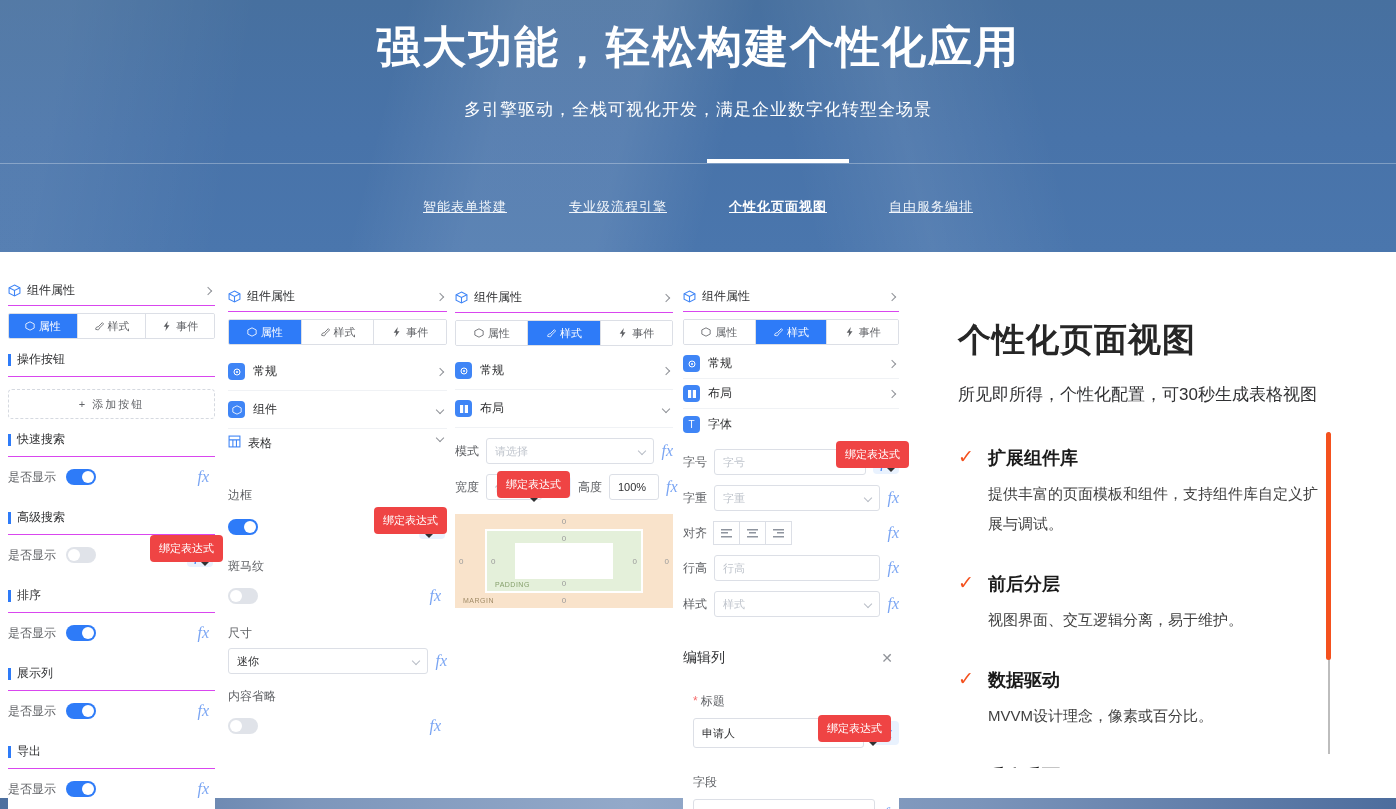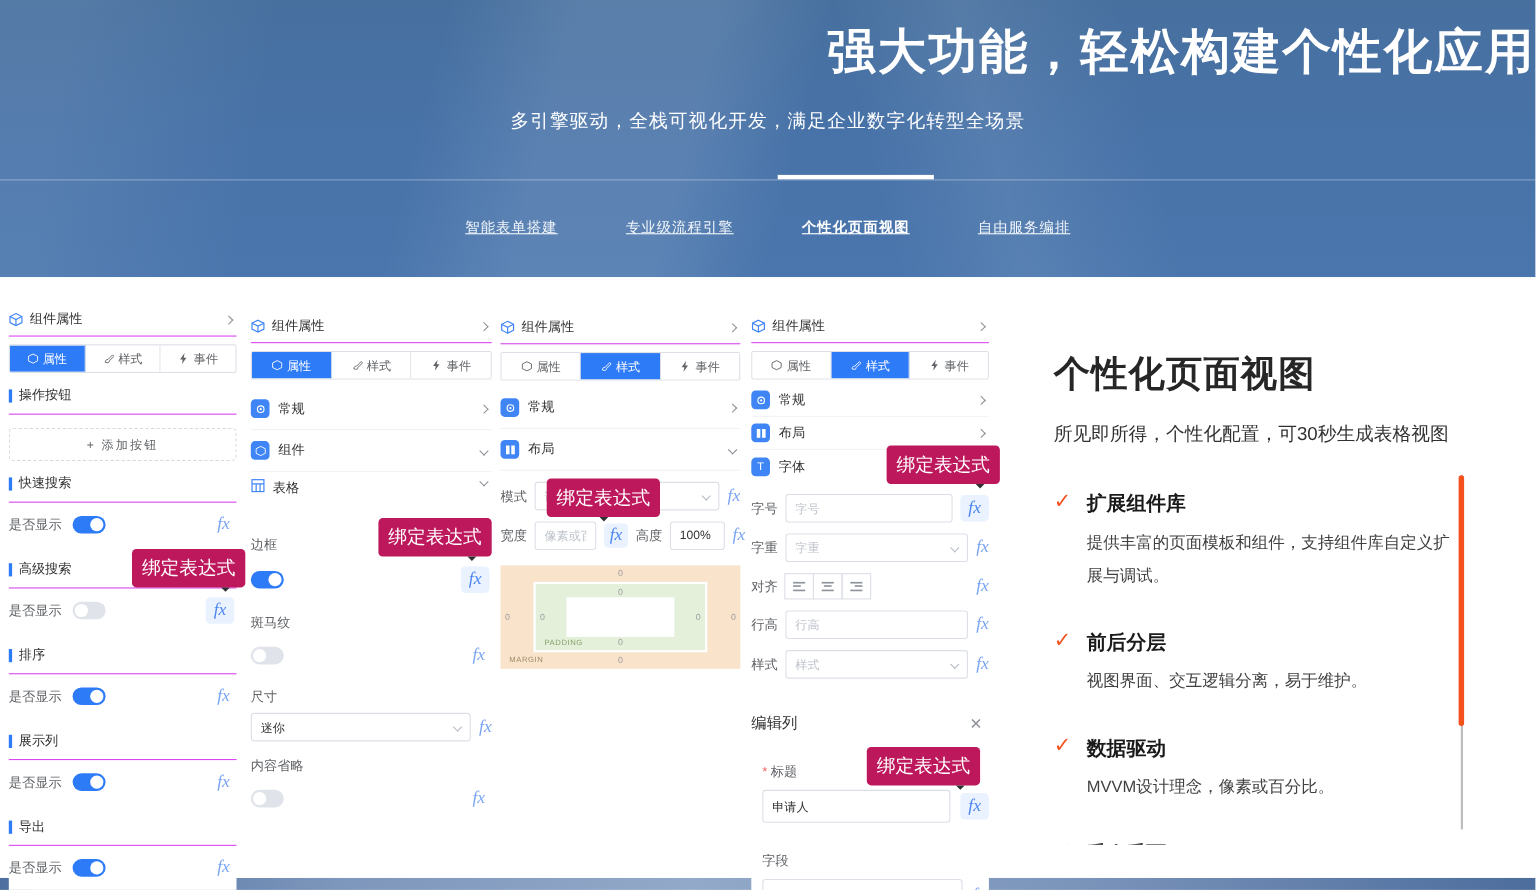--- a/index.html
+++ b/index.html
@@ -7,21 +7,21 @@
     font-family:"Liberation Sans","DejaVu Sans",sans-serif; }
 
   
   .hero { position:relative; width:100%; height:252px; color:#fff;
     background:
       linear-gradient(104deg, rgba(255,255,255,0) 28%, rgba(255,255,255,.10) 36%, rgba(255,255,255,.10) 45%, rgba(255,255,255,0) 52%),
       linear-gradient(76deg, rgba(255,255,255,0) 56%, rgba(255,255,255,.08) 64%, rgba(255,255,255,0) 74%),
       linear-gradient(100deg, rgba(255,255,255,.07) 5%, rgba(255,255,255,0) 18%),
       linear-gradient(180deg, #47709f 0%, #4873a9 55%, #4a76ad 100%);
   }
-  .hero-title { position:absolute; top:18px; width:100%; text-align:right;
+  .hero-title { position:absolute; top:18px; width:100%; text-align:center;
     font-size:44px; font-weight:bold; letter-spacing:2px; }
   .hero-sub { position:absolute; top:98px; width:100%; text-align:center;
     font-size:17px; letter-spacing:1px; }
   .hero-sep { position:absolute; top:163px; left:0; width:100%; height:0;
     border-top:1px solid rgba(255,255,255,.30); }
   .nav { position:absolute; top:196px; left:0; width:100%;
     display:flex; justify-content:center; gap:54px; }
   .tab { position:relative; font-size:13px; color:#f2f6fb; cursor:pointer;
     padding:2px 4px; letter-spacing:1px;text-decoration:underline; }
   .tab.active { font-weight:bold; color:#fff; }
@@ -87,22 +87,22 @@
   .inp { height:26px; border:1px solid #dcdfe6; border-radius:3px; padding:0 8px;
     display:flex; align-items:center; font-size:11px; background:#fff; }
   .inp .ph { color:#bfc4cc; overflow:hidden; white-space:nowrap; }
   .inp .val { color:#303133; }
   .inp .chev-d { margin-left:auto; border-color:#b8bdc6; }
   .frow { display:flex; align-items:center; gap:7px; margin:10px 0; }
   .frow .lbl { flex:none; }
   .frow .inp { flex:1; }
   .frow .fx { flex:none; }
 
-  .tip { position:absolute; background:#be185d; color:#fff; font-size:17px;
-    padding:6px 9px; border-radius:4px; white-space:nowrap; z-index:9; }
+  .tip { position:absolute; background:#ef4444; color:#fff; font-size:11px;
+    padding:6px 9px; border-radius:4px; white-space:nowrap; z-index:9;margin-top:36px; }
   .tip::after { content:''; position:absolute; bottom:-4px; border:4px solid transparent;
     border-top-color:#303133; border-bottom:none; }
   .tip.ar-c::after { left:50%; transform:translateX(-50%); }
   .tip.ar-r::after { right:14px; }
 
   
   .bm { margin-top:14px; height:94px; background:#f9e3cb; position:relative;
     padding:15px 30px; font-size:8px; color:#9b9b9b; }
   .bm .z { position:absolute; }
   .bm .zt { top:3px; left:50%; transform:translateX(-50%); }

